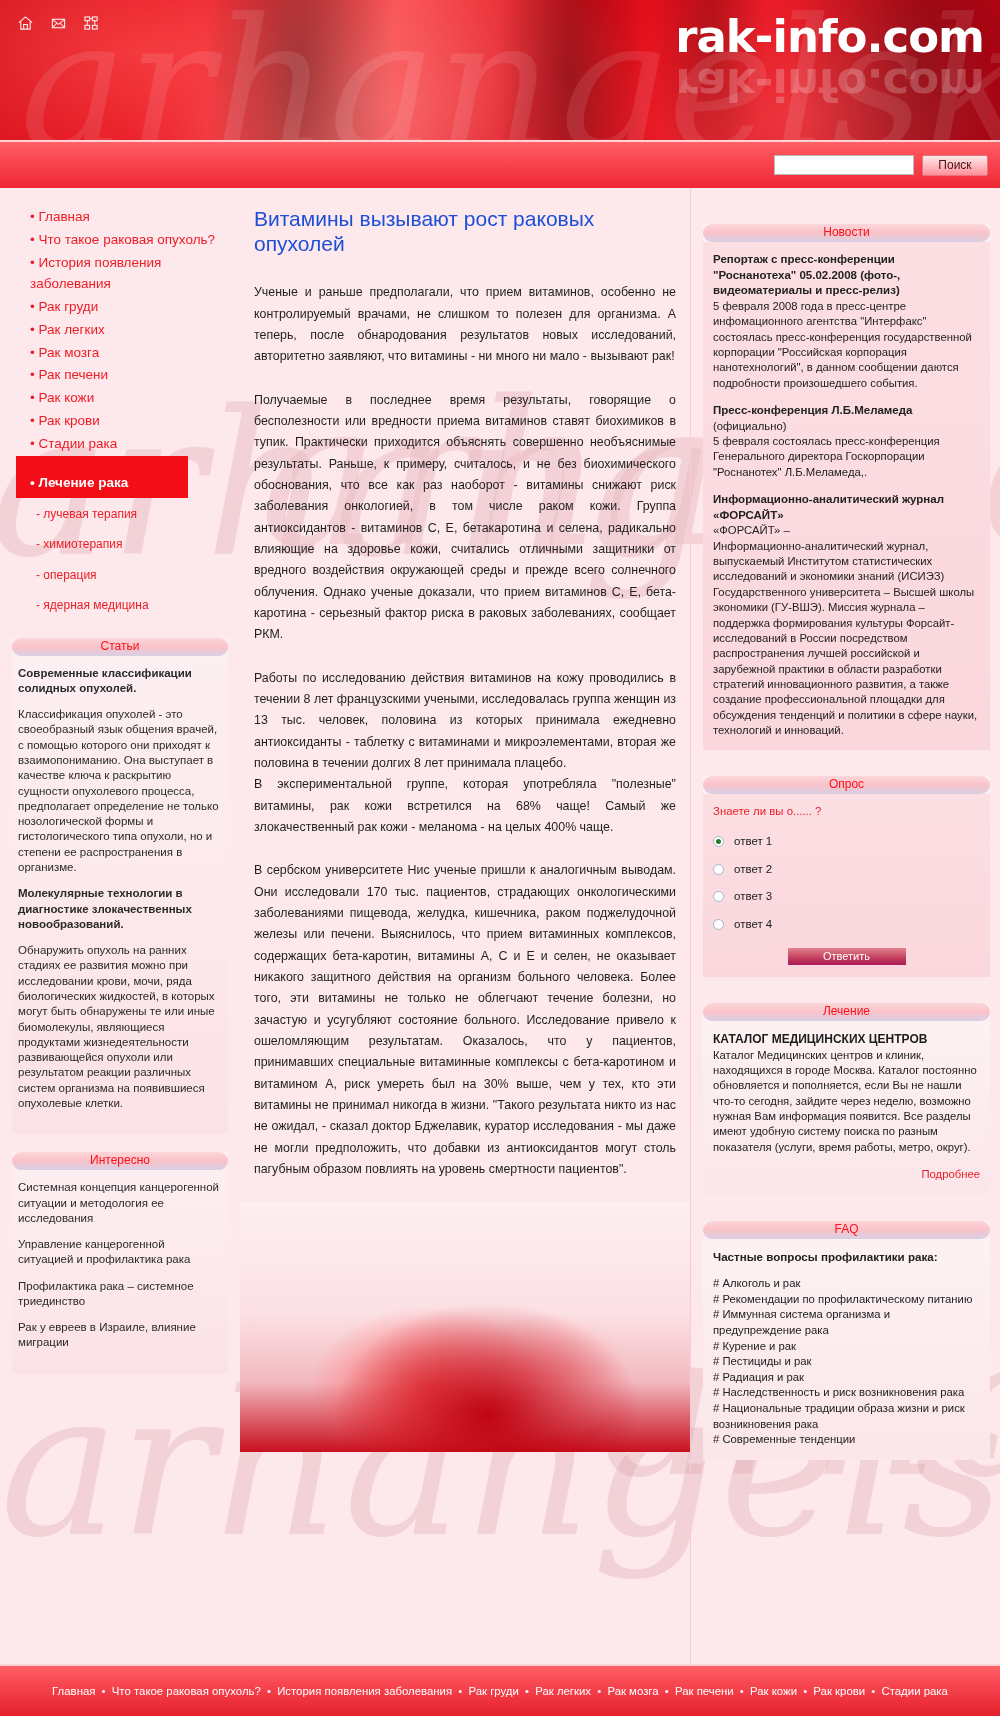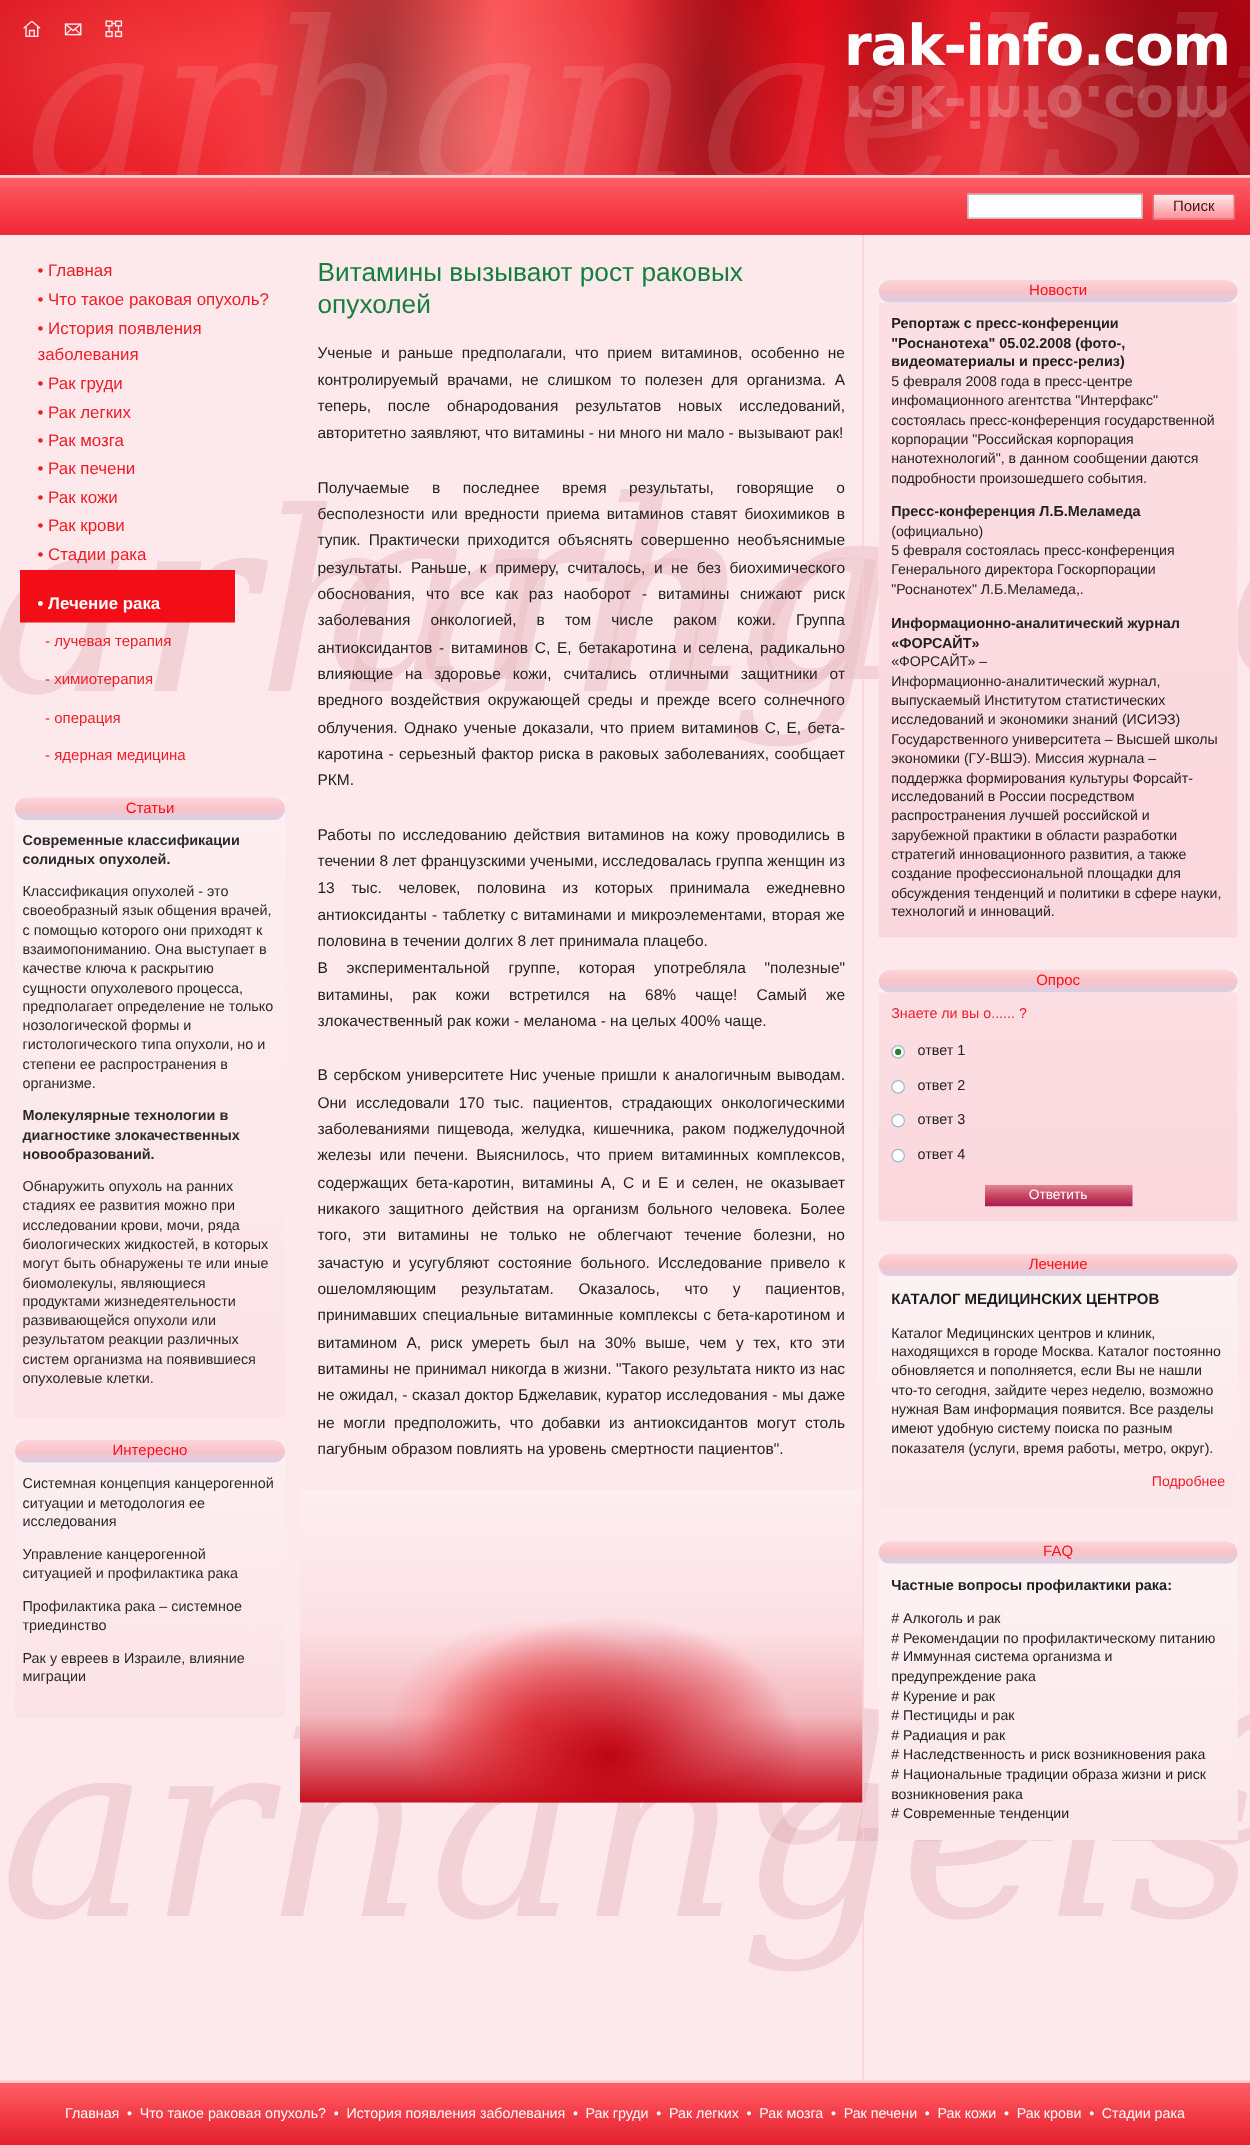--- a/index.html
+++ b/index.html
@@ -113,22 +113,22 @@
     border-radius: 9px;
   }
   .panel-body { padding: 10px 6px 12px 6px; font-size: 11.5px; color: #2a2a2a; line-height: 1.33; }
   .panel-body p { margin-bottom: 11px; }
   .panel-body p.b { font-weight: bold; }
   .panel-left-bg { background: linear-gradient(180deg,#fdf0f2 0%, #fbe2e6 100%); }
 
   
   .col-center { position:relative; z-index:2; width: 450px; padding: 18px 14px 0 14px; }
   .art-title {
-    color: #15803d; font-size: 21px; font-weight: normal;
-    line-height: 1.2; margin-bottom: 16px;
+    color: #1d4ed8; font-size: 21px; font-weight: normal;
+    line-height: 1.2; margin-bottom: 26px;
   }
   .art-body p {
     font-size: 12.4px; color: #1f1f1f; text-align: justify;
     line-height: 1.72; margin-bottom: 22px;
   }
   .art-image {
     margin-top: 22px; width: 450px; height: 250px; margin-left: -14px;
     background:
       radial-gradient(ellipse 220px 160px at 55% 85%, rgba(190,0,15,.95), rgba(190,0,15,0) 70%),
       radial-gradient(ellipse 170px 120px at 42% 75%, rgba(255,70,70,.75), rgba(255,70,70,0) 70%),
@@ -154,21 +154,21 @@
   .radio { width: 11px; height: 11px; border-radius: 50%; border: 1px solid #9fb8cf;
            background:#fff; display:inline-block; position:relative; flex: 0 0 11px; }
   .radio.on:after { content:""; position:absolute; left:2px; top:2px; width:5px; height:5px;
                     border-radius:50%; background:#2a7b2a; }
   .poll-btn {
     display:block; margin: 16px auto 0 auto; width: 118px; height: 17px;
     background: linear-gradient(180deg,#e2848f 0%, #c5415f 55%, #a81a55 100%);
     color:#fff; font-size:11px; text-align:center; line-height:17px;
     border: none; cursor:pointer; font-family:"Liberation Sans", sans-serif;
   }
-  .ad-title { font-size: 12px; font-weight: bold; color:#1d1d1d; margin-bottom: 12px; }
+  .ad-title { font-size: 12px; font-weight: bold; color:#1d1d1d; }
   .more-link { display:block; text-align:right; color:#ee1c25; font-size:11.3px;
                text-decoration:none; margin-top:12px; }
   .faq-head { font-weight:bold; font-size:11.6px; margin-bottom: 12px; }
   .faq-list { font-size:11.3px; line-height:1.38; }
 
   
   .footer {
     position: relative; width: 1000px; height: 52px;
     background: linear-gradient(180deg,#ff5f66 0%, #f5414b 45%, #e31f2d 100%);
     border-top: 2px solid #ffd2d6;

